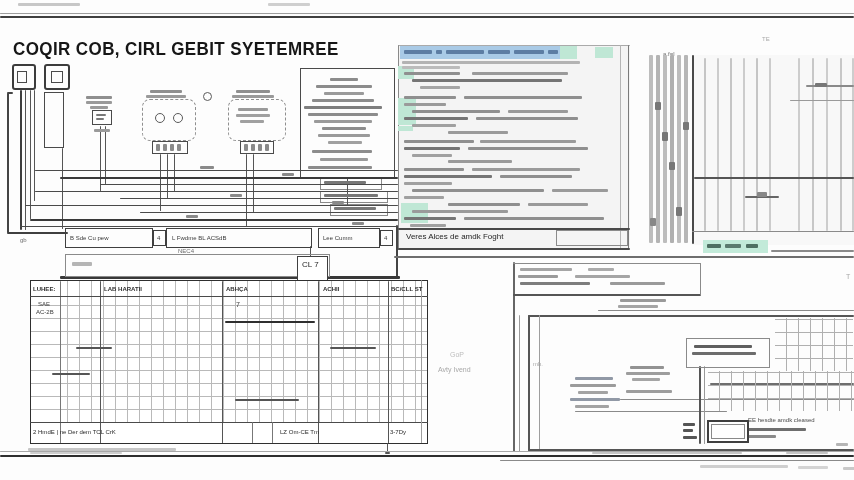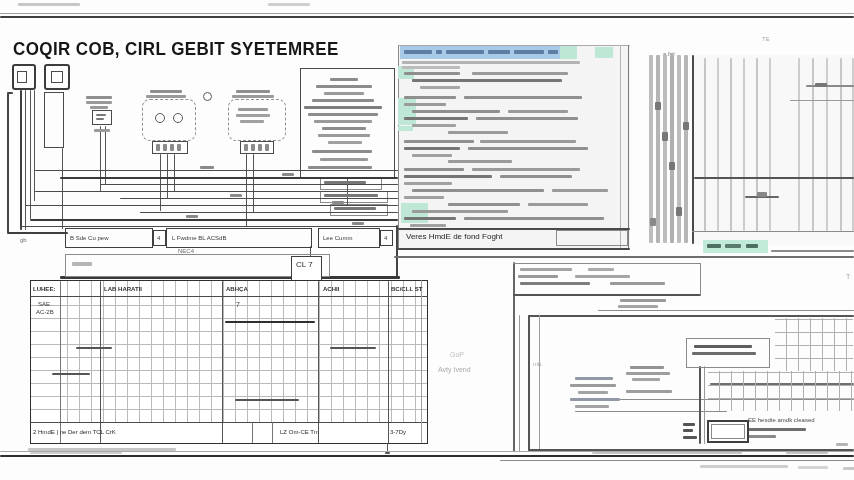--- a/index.html
+++ b/index.html
@@ -158,21 +158,21 @@
   </div>
   <div class="box" style="left:318px;top:228px;width:62px;height:20px;border:1.5px solid #3f3f3f;box-sizing:border-box;">
     <div class="txt t6" style="left:4px;top:6px;color:#3a3a3a;">Lee Cumm</div>
   </div>
   <div class="box" style="left:380px;top:230px;width:13px;height:16px;border:1.5px solid #3f3f3f;box-sizing:border-box;">
     <div class="txt t6" style="left:3px;top:4px;color:#3a3a3a;">4</div>
   </div>
   <div class="txt t6 gray abs" style="left:178px;top:248px;">NEC4</div>
 
   <div class="box b1" style="left:65px;top:254px;width:265px;height:23px;"></div>
-  <div class="box" style="left:291px;top:256px;width:31px;height:28px;border:1.5px solid #3f3f3f;box-sizing:border-box;background:#fff;">
+  <div class="box" style="left:297px;top:256px;width:31px;height:28px;border:1.5px solid #3f3f3f;box-sizing:border-box;background:#fff;">
     <div class="txt t8" style="left:4px;top:4px;color:#262626;">CL 7</div>
   </div>
 
   <div class="layer">
       <div style="position: absolute; left: 398px; top: 45px; width: 232px; height: 1px; background: rgb(170, 170, 170); border-radius: 1px;"></div>
       <div style="position: absolute; left: 398px; top: 45px; width: 1px; height: 205px; background: rgb(138, 138, 138); border-radius: 1px;"></div>
       <div style="position: absolute; left: 620px; top: 45px; width: 1px; height: 205px; background: rgb(181, 181, 181); border-radius: 1px;"></div>
       <div style="position: absolute; left: 628px; top: 45px; width: 1px; height: 205px; background: rgb(122, 122, 122); border-radius: 1px;"></div>
       <div style="position: absolute; left: 398px; top: 228px; width: 232px; height: 2px; background: rgb(74, 74, 74); border-radius: 1px;"></div>
       <div style="position: absolute; left: 398px; top: 248px; width: 232px; height: 2px; background: rgb(74, 74, 74); border-radius: 1px;"></div>
@@ -222,21 +222,21 @@
       <div style="position: absolute; left: 412px; top: 189px; width: 132px; height: 3px; background: rgb(143, 143, 143); border-radius: 1px;"></div>
       <div style="position: absolute; left: 552px; top: 189px; width: 56px; height: 3px; background: rgb(154, 154, 154); border-radius: 1px;"></div>
       <div style="position: absolute; left: 404px; top: 196px; width: 40px; height: 3px; background: rgb(160, 160, 160); border-radius: 1px;"></div>
       <div style="position: absolute; left: 448px; top: 203px; width: 72px; height: 3px; background: rgb(143, 143, 143); border-radius: 1px;"></div>
       <div style="position: absolute; left: 528px; top: 203px; width: 60px; height: 3px; background: rgb(154, 154, 154); border-radius: 1px;"></div>
       <div style="position: absolute; left: 412px; top: 210px; width: 96px; height: 3px; background: rgb(154, 154, 154); border-radius: 1px;"></div>
       <div style="position: absolute; left: 404px; top: 217px; width: 52px; height: 3px; background: rgb(117, 117, 117); border-radius: 1px;"></div>
       <div style="position: absolute; left: 464px; top: 217px; width: 140px; height: 3px; background: rgb(143, 143, 143); border-radius: 1px;"></div>
       <div style="position: absolute; left: 410px; top: 224px; width: 36px; height: 3px; background: rgb(160, 160, 160); border-radius: 1px;"></div>
     </div>
-  <div class="txt t8" style="left:406px;top:233px;color:#1f1f1f;">Veres HmdE de fond Foght</div>
+  <div class="txt t8" style="left:406px;top:233px;color:#1f1f1f;">Veres Alces de amdk Foght</div>
   <div class="box b1" style="left:556px;top:230px;width:72px;height:16px;"></div>
 
   <div class="txt t6 lgray abs" style="left:762px;top:36px;">TE</div>
   <div class="txt t6 gray abs" style="left:663px;top:51px;">a.f=l</div>
   <div class="layer">
       <div style="position: absolute; left: 649px; top: 55px; width: 4px; height: 188px; background: rgb(189, 189, 189); border-radius: 1px;"></div>
       <div style="position: absolute; left: 656px; top: 55px; width: 4px; height: 188px; background: rgb(180, 180, 180); border-radius: 1px;"></div>
       <div style="position: absolute; left: 663px; top: 55px; width: 4px; height: 188px; background: rgb(189, 189, 189); border-radius: 1px;"></div>
       <div style="position: absolute; left: 670px; top: 55px; width: 4px; height: 188px; background: rgb(176, 176, 176); border-radius: 1px;"></div>
       <div style="position: absolute; left: 677px; top: 55px; width: 4px; height: 188px; background: rgb(189, 189, 189); border-radius: 1px;"></div>

